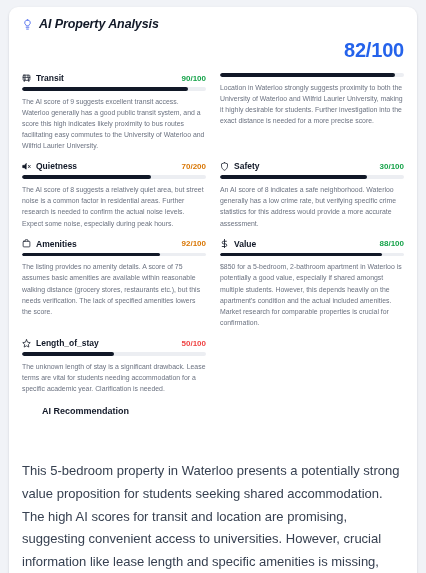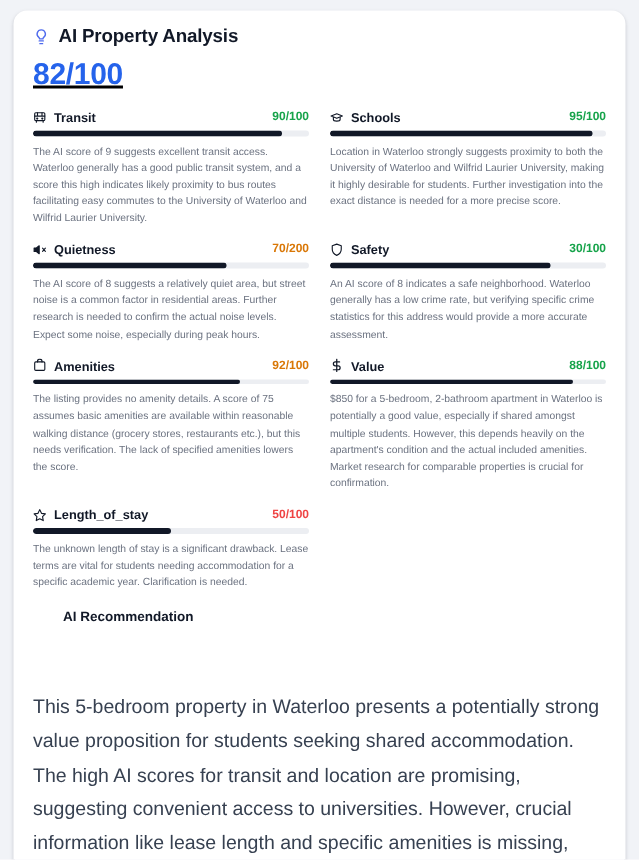--- a/index.html
+++ b/index.html
@@ -30,28 +30,28 @@
     display: flex;
     align-items: center;
     gap: 6px;
     margin-bottom: 8px;
   }
   .card-title h1 {
     font-size: 12.5px;
     font-weight: bold;
     color: #111827;
     letter-spacing: -0.1px;
+    font-style: italic;
   }
   .bulb { width: 11px; height: 11px; display: block; }
 
   
   .overall {
-    text-align: left;
+    text-align: right;
     margin: 5px 0 12px 0;
-    text-decoration: underline;
   }
   .overall .num {
     font-size: 20px;
     font-weight: bold;
     color: #2563eb;
     line-height: 1.1;
     letter-spacing: -0.2px;
   }
   .overall .lbl {
     font-size: 8px;
@@ -62,21 +62,21 @@
   
   .grid {
     display: grid;
     grid-template-columns: 1fr 1fr;
     column-gap: 14px;
     row-gap: 0px;
   }
   .metric { padding-bottom: 10px; }
   .metric-head {
     display: flex;
-    align-items: flex-start;
+    align-items: center;
     justify-content: space-between;
     margin-bottom: 4px;
   }
   .metric-name {
     display: flex;
     align-items: center;
     gap: 5px;
     font-size: 8.5px;
     font-weight: bold;
     color: #111827;
@@ -191,32 +191,20 @@
           </div>
           <span class="metric-score" style="color:#16a34a">90/100</span>
         </div>
         <div class="bar-track">
           <div class="bar-fill" style="width:90%"></div>
         </div>
         <p class="metric-desc">The AI score of 9 suggests excellent transit access. Waterloo generally has a good public transit system, and a score this high indicates likely proximity to bus routes facilitating easy commutes to the University of Waterloo and Wilfrid Laurier University.</p>
       </div>
 
       <div class="metric">
-        <div class="metric-head">
-          <div class="metric-name">
-            <span>
-              <svg width="9" height="9" viewBox="0 0 24 24" fill="none" stroke="#111827" stroke-width="2" stroke-linecap="round" stroke-linejoin="round">
-                <path d="M22 9L12 5 2 9l10 4 10-4z"></path>
-                  <path d="M6 11v4c0 1.5 3 3 6 3s6-1.5 6-3v-4"></path>
-              </svg>
-            </span>
-            <span>Schools</span>
-          </div>
-          <span class="metric-score" style="color:#16a34a">95/100</span>
-        </div>
         <div class="bar-track">
           <div class="bar-fill" style="width:95%"></div>
         </div>
         <p class="metric-desc">Location in Waterloo strongly suggests proximity to both the University of Waterloo and Wilfrid Laurier University, making it highly desirable for students. Further investigation into the exact distance is needed for a more precise score.</p>
       </div>
 
       <div class="metric">
         <div class="metric-head">
           <div class="metric-name">
             <span>

